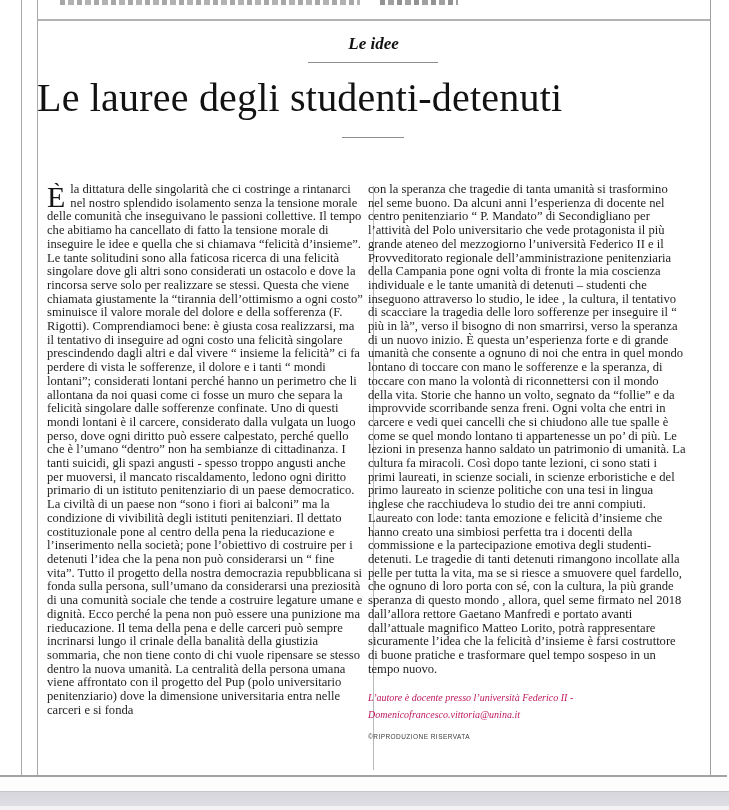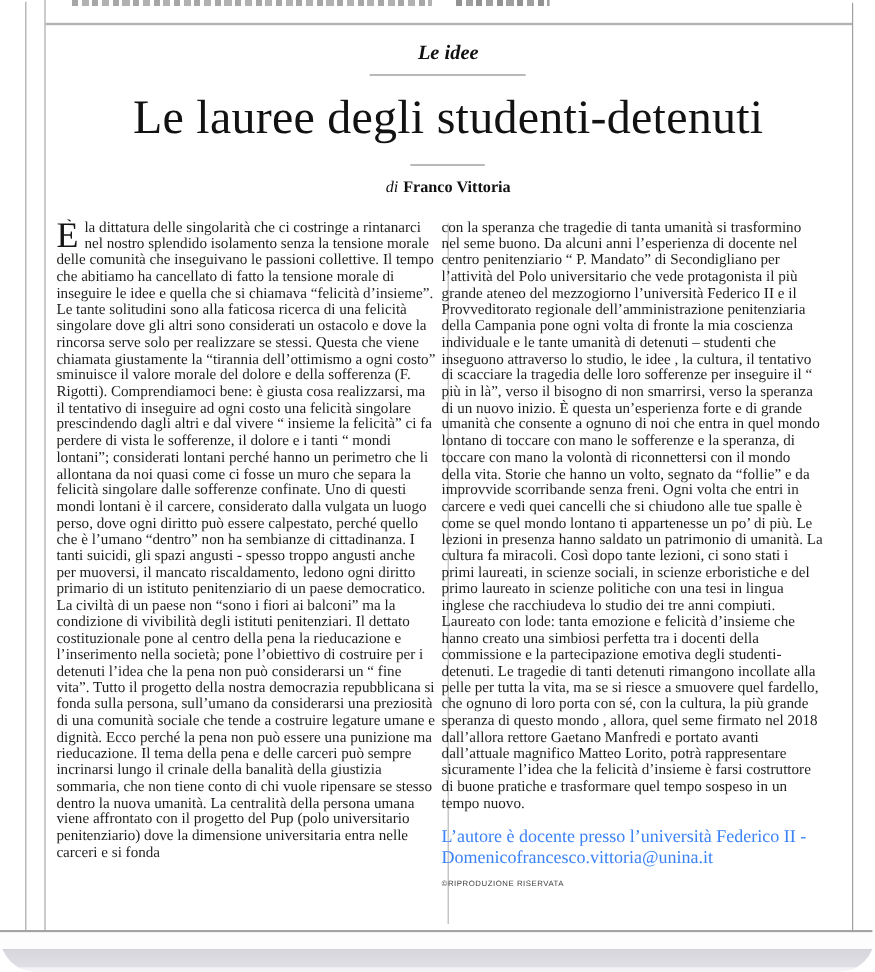--- a/index.html
+++ b/index.html
@@ -1,18 +1,18 @@
 <!DOCTYPE html>
 <html lang="it"><head>
 <meta charset="utf-8">
 <style>
   html,body{margin:0;padding:0;background:#fff;}
   .page{
     position:relative;width:729px;height:810px;background:#fff;
-    font-family:"Liberation Serif",serif;color:#1d1d1b;overflow:hidden;border-radius:30px;
+    font-family:"Liberation Serif",serif;color:#1d1d1b;overflow:hidden;
   }
   
   .vline{position:absolute;top:0;width:1px;height:776px;background:#a9a9a9;}
   .vline.outer{left:21px;}
   .vline.inner{left:37px;}
   .vline.right{left:710px;background:#9f9f9f;}
   .rule-top{position:absolute;left:38px;top:19px;width:672px;height:2px;background:#b3b3b3;}
   .rule-bottom{position:absolute;left:0;top:775px;width:727px;height:2px;background:#a3a3a3;}
   
   .fragment{
@@ -21,21 +21,21 @@
   }
   .fragment.one{left:60px;width:300px;}
   .fragment.two{left:380px;width:78px;opacity:.8;}
   
   .section-label{
     position:absolute;left:37px;top:34px;width:673px;text-align:center;
     font-style:italic;font-weight:bold;font-size:17px;color:#111;
   }
   .rule-label{position:absolute;left:308px;top:62px;width:130px;height:1px;background:#8c8c8c;}
   .headline{
-    position:absolute;left:37px;top:74px;width:673px;text-align:center;
+    position:absolute;left:37px;top:74px;width:673px;text-align:left;
     font-size:40px;line-height:48px;font-weight:400;color:#121212;letter-spacing:.2px;
   }
   .rule-byline{position:absolute;left:342px;top:137px;width:62px;height:1px;background:#8c8c8c;}
   .byline{
     position:absolute;left:37px;top:148px;width:673px;text-align:center;
     font-size:13.5px;color:#111;
   }
   .byline .prefix{font-style:italic;margin-right:4px;}
   .byline .author{font-weight:bold;}
   
@@ -44,21 +44,21 @@
     font-size:12.6px;line-height:13.7px;text-align:left;color:#1e1e1c;
   }
   .col-left{left:47px;width:317px;}
   .col-right{left:368px;width:318px;}
   .col-divider{position:absolute;left:373px;top:186px;width:1px;height:584px;background:#b9b9b9;}
   .dropcap{
     float:left;font-size:30px;line-height:25px;padding:1px 5px 0 0;
     font-weight:400;color:#151515;
   }
   .author-note{
-    margin:14px 0 0 0;font-size:15px;line-height:16.5px;color:#3b82f6;
+    margin:14px 0 0 0;font-style:italic;font-size:10px;line-height:16.5px;color:#be185d;
   }
   .copyright{
     margin:7px 0 0 0;font-family:"Liberation Sans",sans-serif;
     font-size:6.5px;letter-spacing:.45px;color:#3a3a3a;
   }
   
   .bottom-gap{position:absolute;left:0;top:777px;width:729px;height:14px;background:#fdfdfd;}
   .h-scrollbar{
     position:absolute;left:0;top:791px;width:729px;height:14px;
     background:linear-gradient(#d6d6dc,#dfdfe5);
@@ -77,23 +77,20 @@
   <div class="vline outer"></div>
   <div class="vline inner"></div>
   <div class="vline right"></div>
   <div class="rule-top"></div>
   <div class="rule-bottom"></div>
 
   <div class="section-label">Le idee</div>
   <div class="rule-label"></div>
   <h1 class="headline" style="margin:0">Le lauree degli studenti-detenuti</h1>
   <div class="rule-byline"></div>
-  <div class="byline">
-    <span class="prefix">di</span><span class="author">Franco Vittoria</span>
-  </div>
 
   <div class="col col-left">
     <span class="dropcap">È</span><span>la dittatura delle singolarità che ci costringe a rintanarci nel nostro splendido isolamento senza la tensione morale delle comunità che inseguivano le passioni collettive. Il tempo che abitiamo ha cancellato di fatto la tensione morale di inseguire le idee e quella che si chiamava “felicità d’insieme”. Le tante solitudini sono alla faticosa ricerca di una felicità singolare dove gli altri sono considerati un ostacolo e dove la rincorsa serve solo per realizzare se stessi. Questa che viene chiamata giustamente la “tirannia dell’ottimismo a ogni costo” sminuisce il valore morale del dolore e della sofferenza (F. Rigotti). Comprendiamoci bene: è giusta cosa realizzarsi, ma il tentativo di inseguire ad ogni costo una felicità singolare prescindendo dagli altri e dal vivere “ insieme la felicità” ci fa perdere di vista le sofferenze, il dolore e i tanti “ mondi lontani”; considerati lontani perché hanno un perimetro che li allontana da noi quasi come ci fosse un muro che separa la felicità singolare dalle sofferenze confinate. Uno di questi mondi lontani è il carcere, considerato dalla vulgata un luogo perso, dove ogni diritto può essere calpestato, perché quello che è l’umano “dentro” non ha sembianze di cittadinanza. I tanti suicidi, gli spazi angusti - spesso troppo angusti anche per muoversi, il mancato riscaldamento, ledono ogni diritto primario di un istituto penitenziario di un paese democratico. La civiltà di un paese non “sono i fiori ai balconi” ma la condizione di vivibilità degli istituti penitenziari. Il dettato costituzionale pone al centro della pena la rieducazione e l’inserimento nella società; pone l’obiettivo di costruire per i detenuti l’idea che la pena non può considerarsi un “ fine vita”. Tutto il progetto della nostra democrazia repubblicana si fonda sulla persona, sull’umano da considerarsi una preziosità di una comunità sociale che tende a costruire legature umane e dignità. Ecco perché la pena non può essere una punizione ma rieducazione. Il tema della pena e delle carceri può sempre incrinarsi lungo il crinale della banalità della giustizia sommaria, che non tiene conto di chi vuole ripensare se stesso dentro la nuova umanità. La centralità della persona umana viene affrontato con il progetto del Pup (polo universitario penitenziario) dove la dimensione universitaria entra nelle carceri e si fonda</span>
   </div>
 
   <div class="col-divider"></div>
 
   <div class="col col-right">
     <span>con la speranza che tragedie di tanta umanità si trasformino nel seme buono. Da alcuni anni l’esperienza di docente nel centro penitenziario “ P. Mandato” di Secondigliano per l’attività del Polo universitario che vede protagonista il più grande ateneo del mezzogiorno l’università Federico II e il Provveditorato regionale dell’amministrazione penitenziaria della Campania pone ogni volta di fronte la mia coscienza individuale e le tante umanità di detenuti – studenti che inseguono attraverso lo studio, le idee , la cultura, il tentativo di scacciare la tragedia delle loro sofferenze per inseguire il “ più in là”, verso il bisogno di non smarrirsi, verso la speranza di un nuovo inizio. È questa un’esperienza forte e di grande umanità che consente a ognuno di noi che entra in quel mondo lontano di toccare con mano le sofferenze e la speranza, di toccare con mano la volontà di riconnettersi con il mondo della vita. Storie che hanno un volto, segnato da “follie” e da improvvide scorribande senza freni. Ogni volta che entri in carcere e vedi quei cancelli che si chiudono alle tue spalle è come se quel mondo lontano ti appartenesse un po’ di più. Le lezioni in presenza hanno saldato un patrimonio di umanità. La cultura fa miracoli. Così dopo tante lezioni, ci sono stati i primi laureati, in scienze sociali, in scienze erboristiche e del primo laureato in scienze politiche con una tesi in lingua inglese che racchiudeva lo studio dei tre anni compiuti. Laureato con lode: tanta emozione e felicità d’insieme che hanno creato una simbiosi perfetta tra i docenti della commissione e la partecipazione emotiva degli studenti-detenuti. Le tragedie di tanti detenuti rimangono incollate alla pelle per tutta la vita, ma se si riesce a smuovere quel fardello, che ognuno di loro porta con sé, con la cultura, la più grande speranza di questo mondo , allora, quel seme firmato nel 2018 dall’allora rettore Gaetano Manfredi e portato avanti dall’attuale magnifico Matteo Lorito, potrà rappresentare sicuramente l’idea che la felicità d’insieme è farsi costruttore di buone pratiche e trasformare quel tempo sospeso in un tempo nuovo.</span>
     <p class="author-note">L’autore è docente presso l’università Federico II - Domenicofrancesco.vittoria@unina.it</p>

